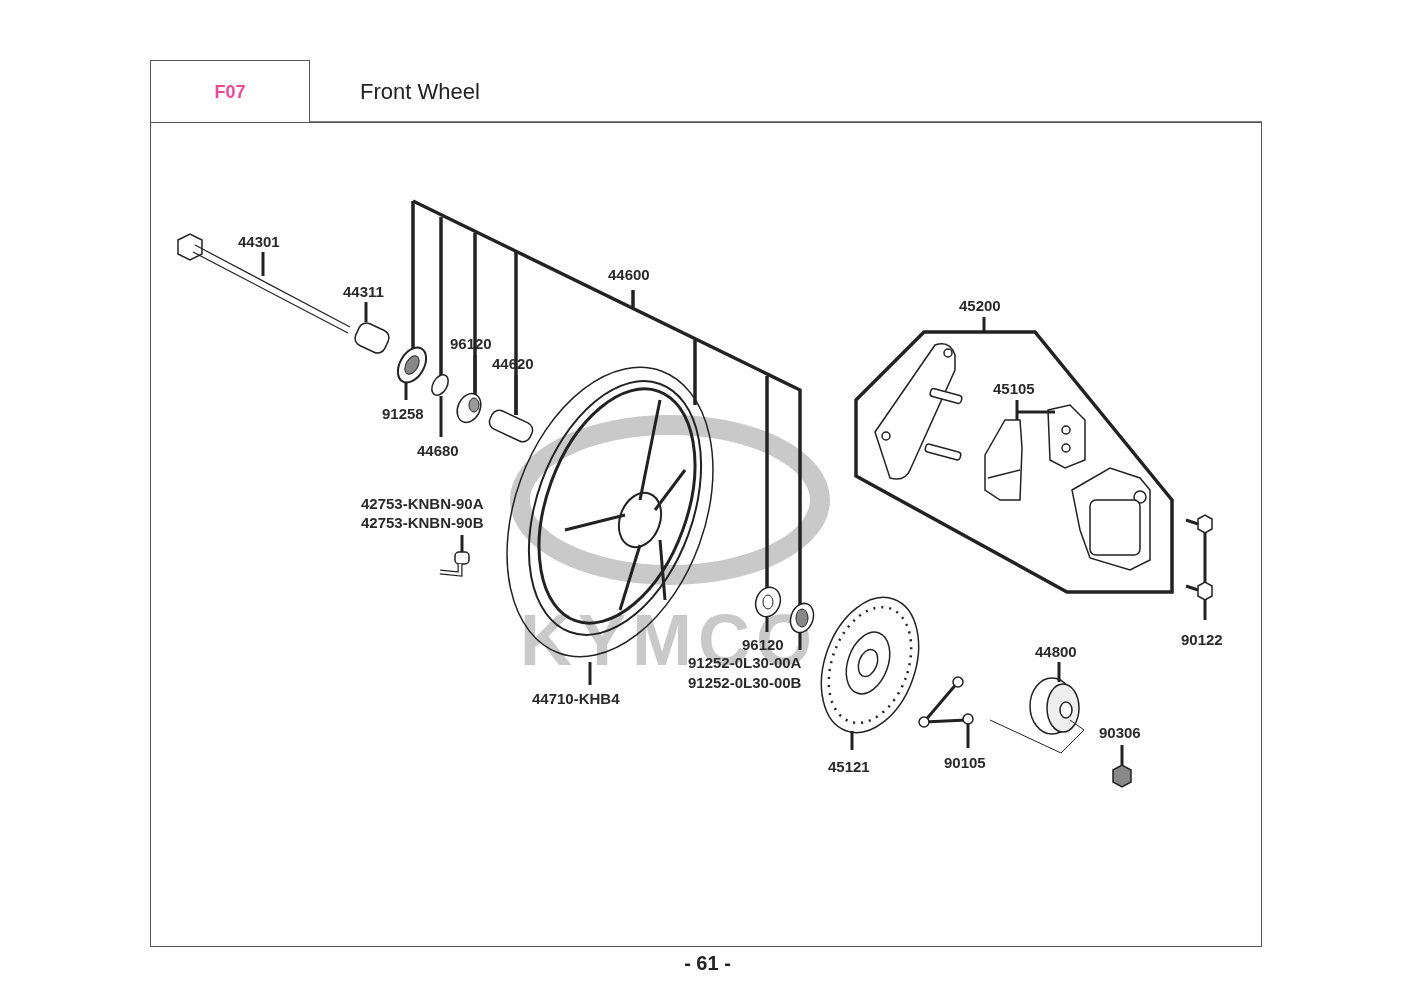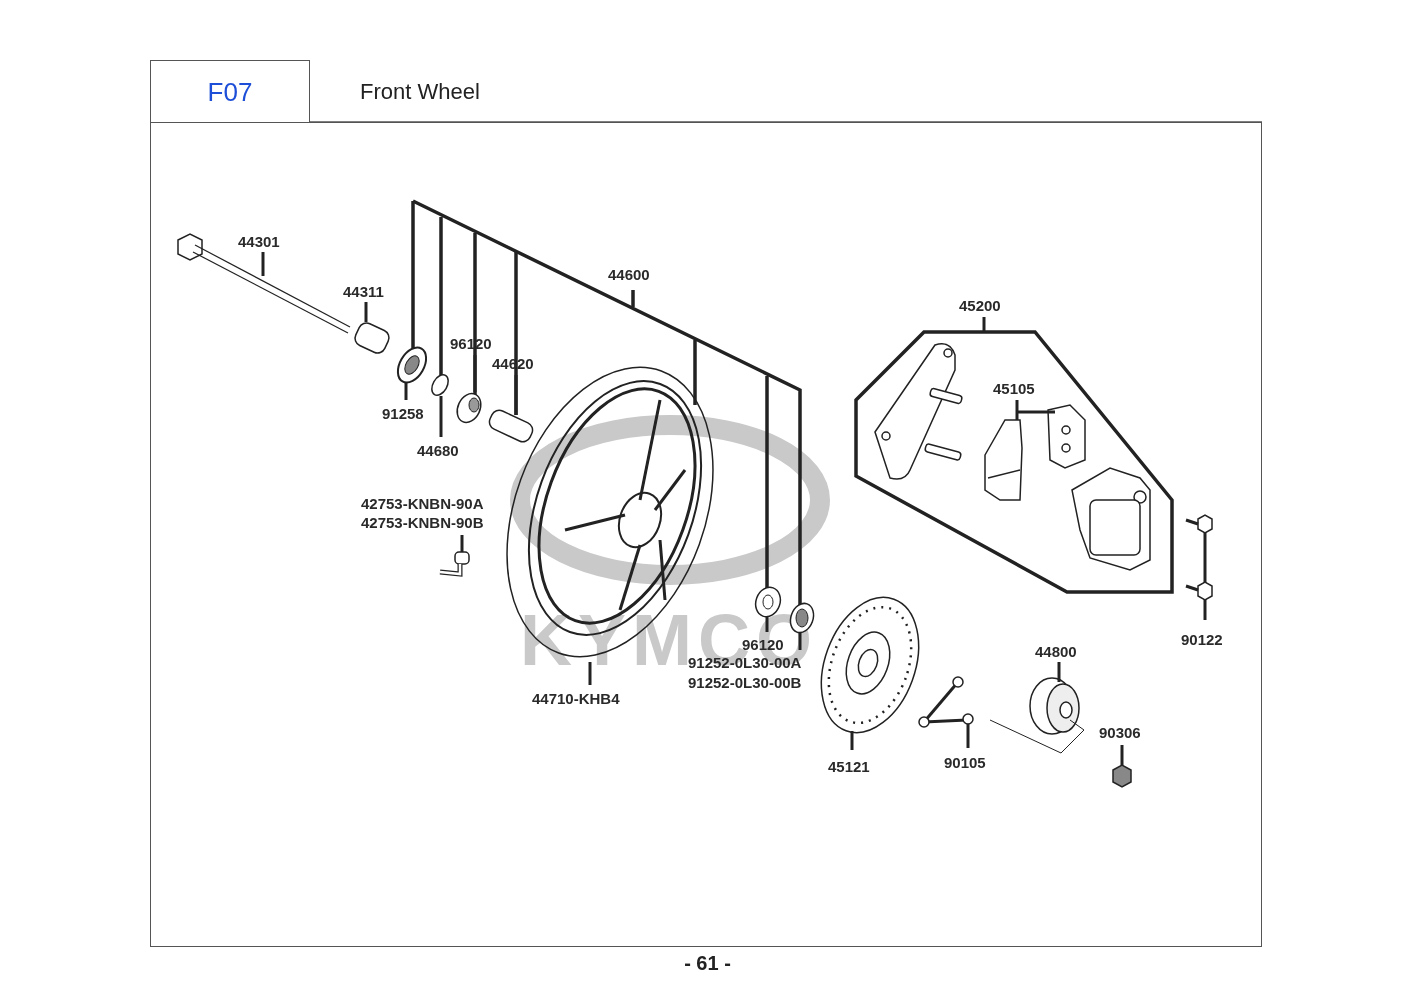--- a/index.html
+++ b/index.html
@@ -3,21 +3,21 @@
 <meta charset="utf-8">
 <style>
   html, body { margin: 0; padding: 0; background: #ffffff; }
   body { width: 1415px; height: 1000px; position: relative; overflow: hidden;
          font-family: "Liberation Sans", sans-serif; color: #2a2a2a; }
   .frame { position: absolute; left: 150px; top: 122px; width: 1112px; height: 825px;
            border: 1.5px solid #555; box-sizing: border-box; }
   .code-cell { position: absolute; left: 150px; top: 60px; width: 160px; height: 63px;
                border: 1.5px solid #555; border-bottom: none; box-sizing: border-box;
                display: flex; align-items: center; justify-content: center;
-               font-weight: normal; font-size: 26px; color: #1d4ed8; }
+               font-weight: bold; font-size: 18px; color: #ec4899; }
   .title-cell { position: absolute; left: 360px; top: 60px; height: 63px;
                 display: flex; align-items: center; font-weight: normal; font-size: 22px; color: #222; }
   .page-num { position: absolute; left: 0; width: 1415px; top: 952px; text-align: center;
               font-weight: bold; font-size: 20px; color: #222; }
   svg.diagram { position: absolute; left: 0; top: 0; }
   .lbl { font-family: "Liberation Sans", sans-serif; font-weight: bold; font-size: 15px; fill: #2a2a2a; }
   .watermark { fill: none; stroke: #c9c9c9; }
   .wm-text { font-family: "Liberation Sans", sans-serif; font-weight: bold; font-size: 72px; fill: #c9c9c9; letter-spacing: 6px; }
 </style>
 </head>

